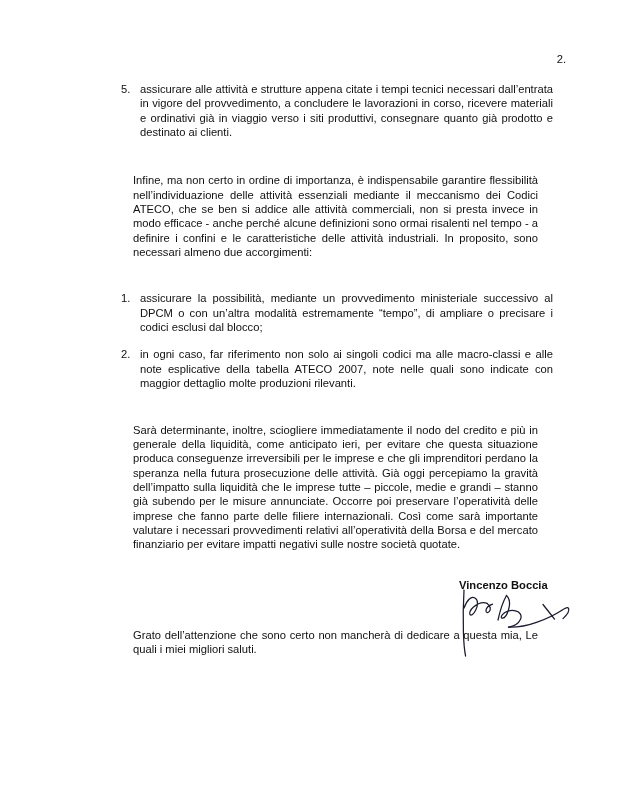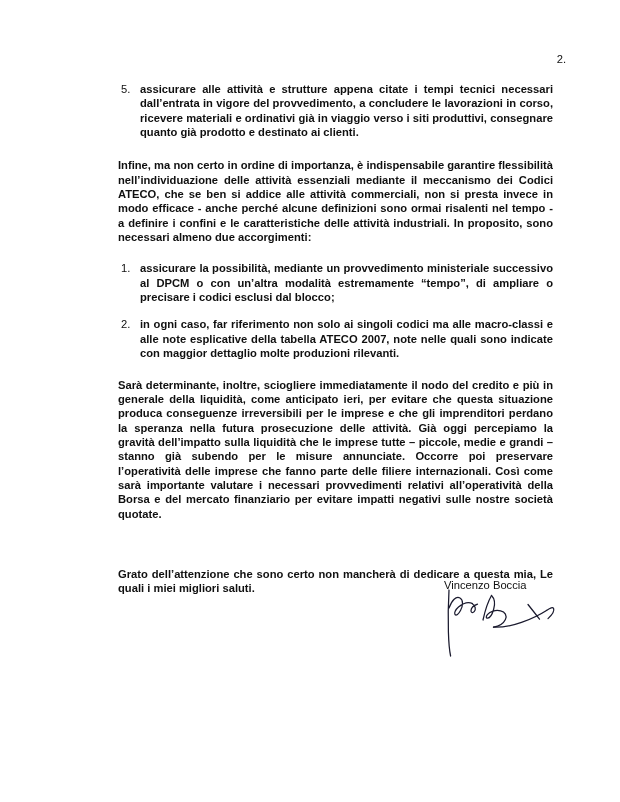--- a/index.html
+++ b/index.html
@@ -40,21 +40,21 @@
 
   
   .content {
     position: absolute;
     top: 82px;
     left: 118px;
     width: 435px;
   }
 
   p.body-par {
-    margin: 0;
+    margin: 15px;
     font-size: 11.2px;
     line-height: 14.35px;
     text-align: justify;
     text-justify: inter-word;
     color: #101010;
     hyphens: none;
   }
   .gap-md { height: 17px; }
   .gap-lg { height: 19px; }
   .gap-xl { height: 27px; }
@@ -87,29 +87,29 @@
     line-height: 14.35px;
     color: #101010;
   }
   ol.num-list > li .li-text {
     display: block;
   }
   
   ol.num-list > li .li-text,
   p.body-par {
     text-align-last: left;
-    font-weight: bold;
   }
 
   
   .signature-block {
     position: absolute;
-    left: 444px;
+    left: 459px;
     top: 578px;
     width: 160px;
+    font-weight: bold;
   }
   .signature-name {
     font-size: 11.2px;
     line-height: 14px;
     color: #101010;
     white-space: nowrap;
   }
   .signature-mark {
     position: absolute;
     left: -2px;

